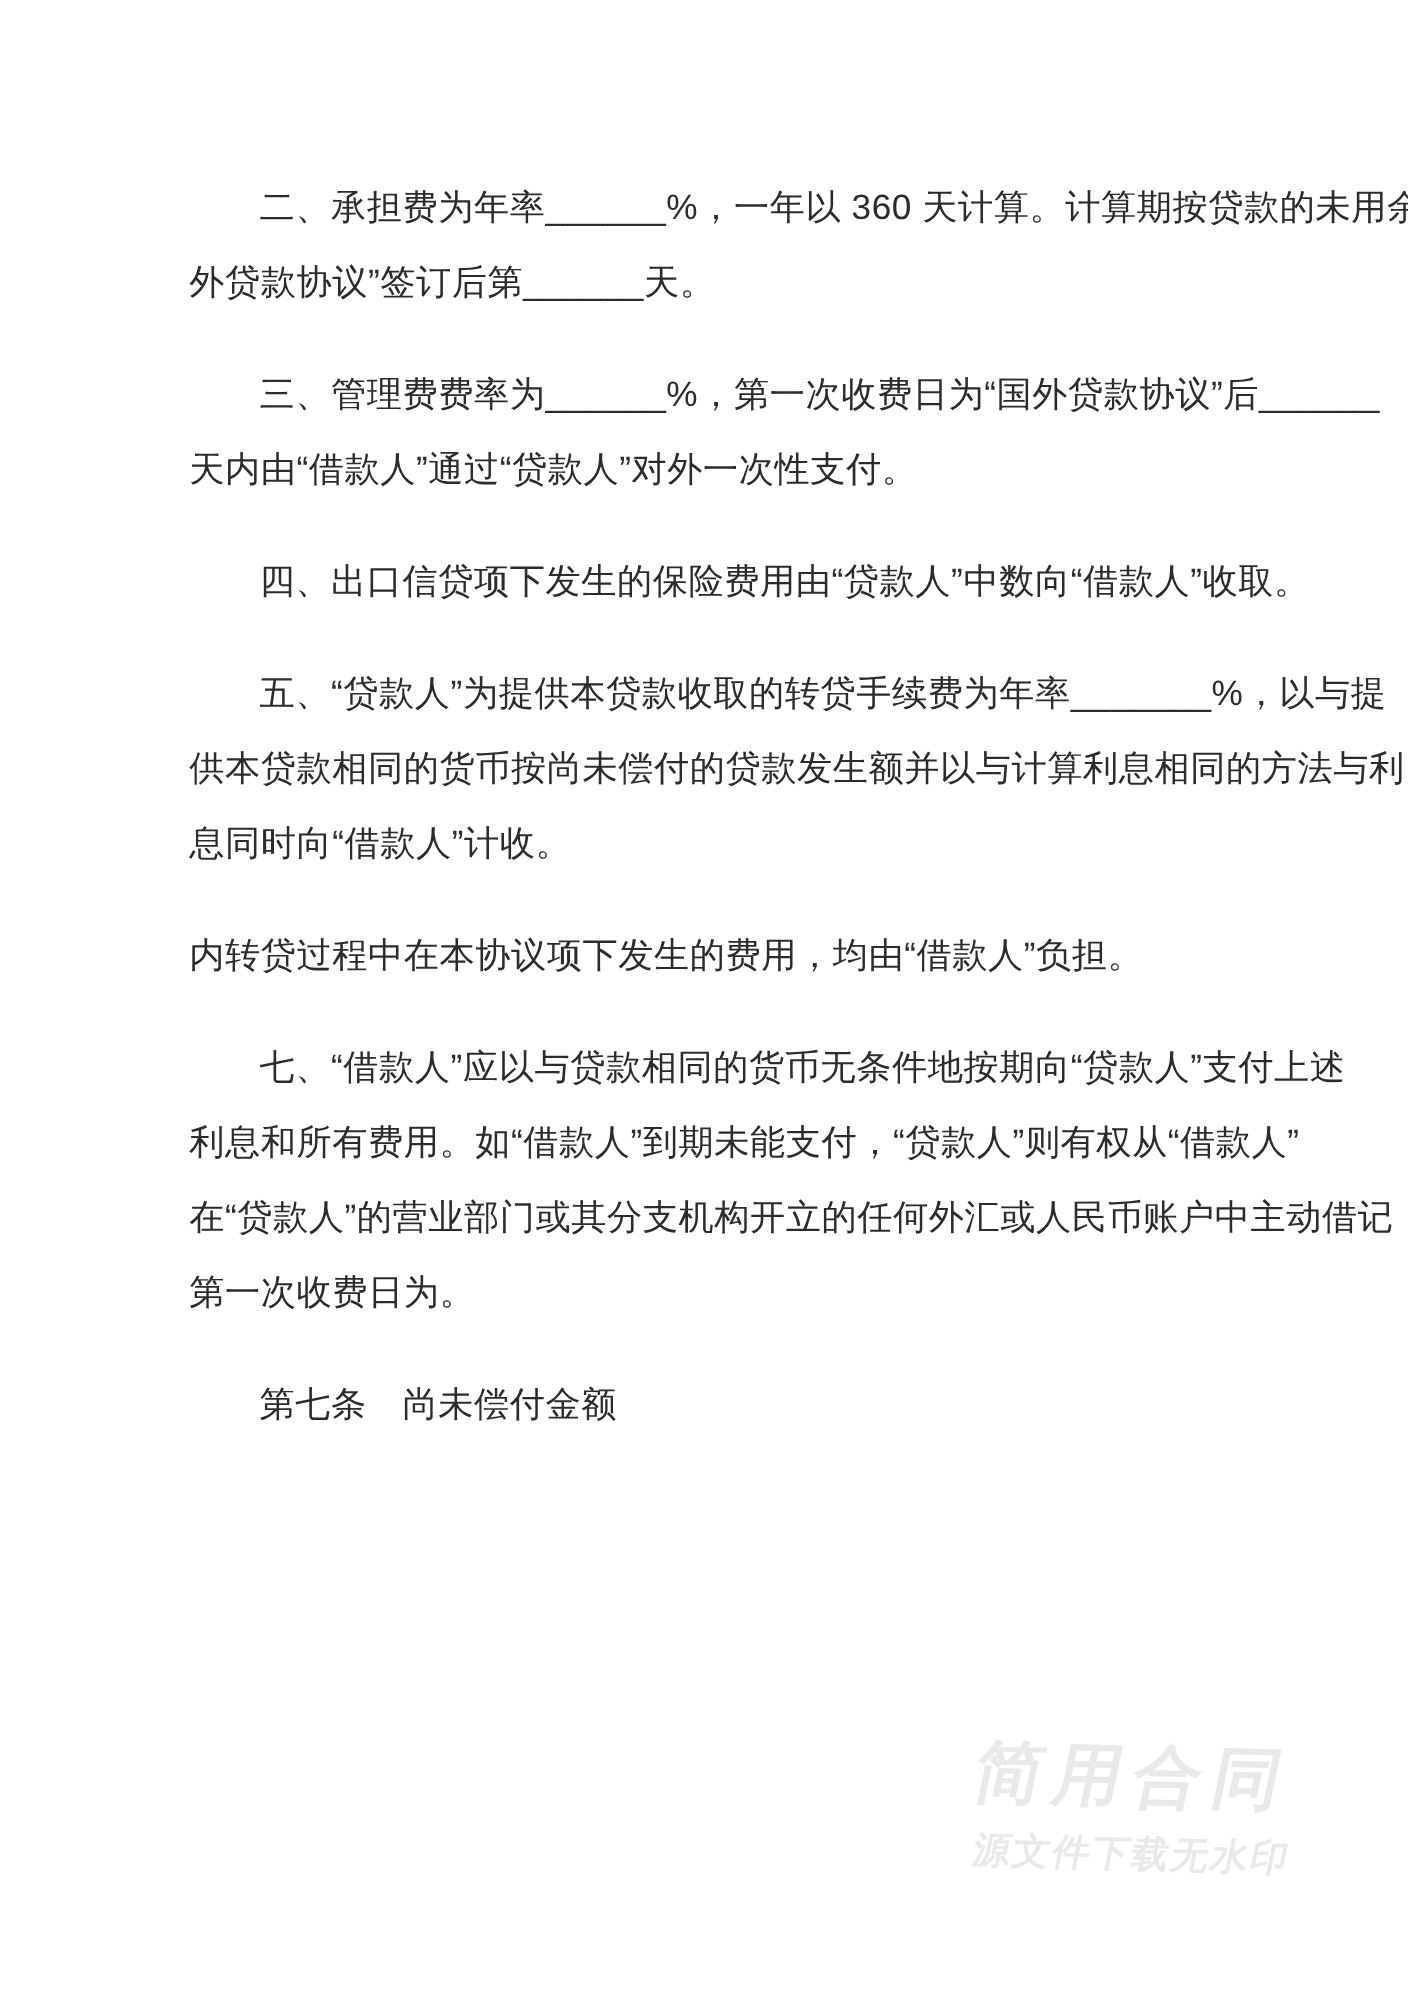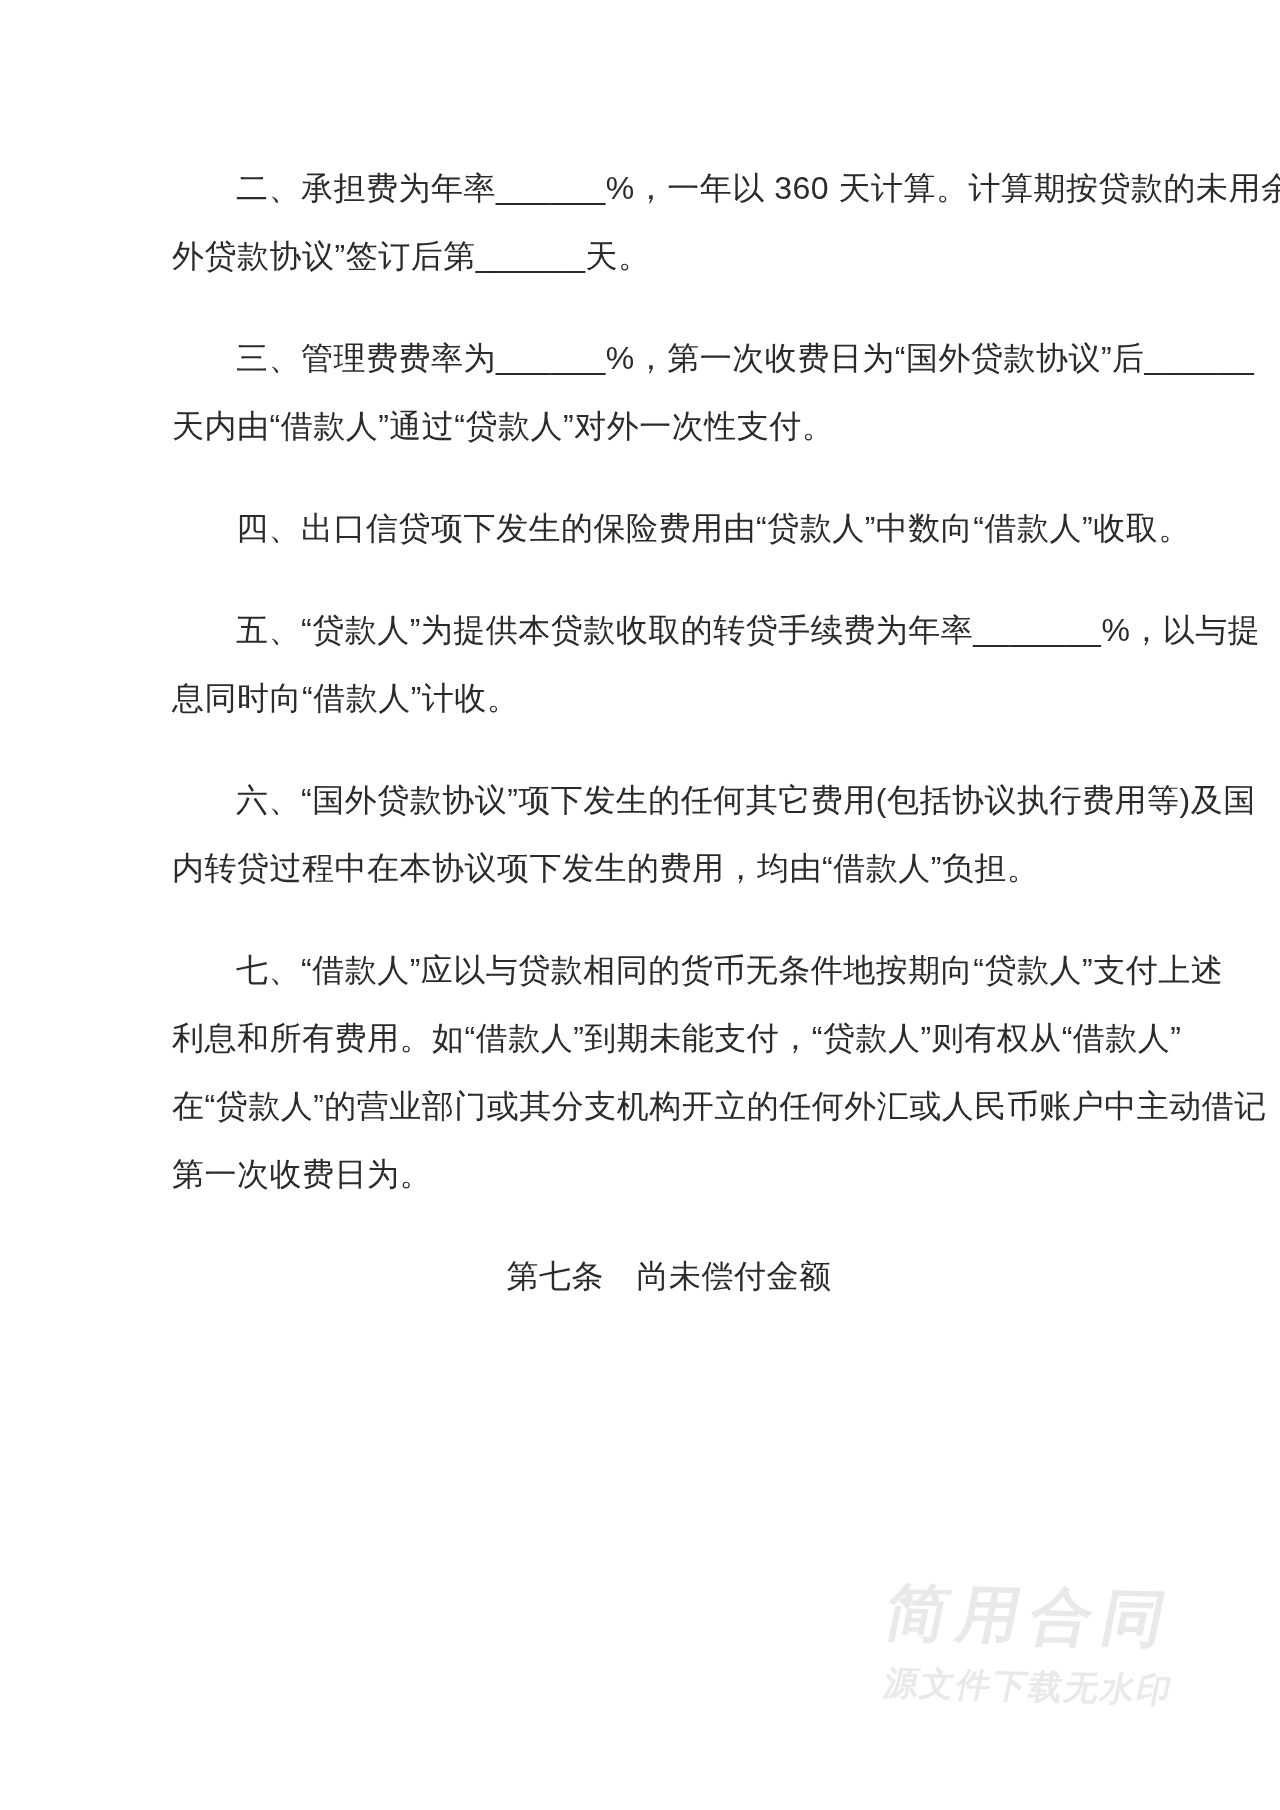--- a/index.html
+++ b/index.html
@@ -25,21 +25,21 @@
     font-weight: 400;
   }
   .para { margin: 0; padding: 0; }
   .para + .para { margin-top: 34px; }
   .line {
     display: block;
     line-height: 68px;
     white-space: pre;
     letter-spacing: 0.5px;
   }
-  .line.indent { padding-left: 64px; text-align: center; }
+  .line.indent { padding-left: 64px; }
   .watermark {
     position: absolute;
     top: 1585px;
     right: 106px;
     text-align: right;
     color: #e9e9e9;
     transform: rotate(1.5deg);
     pointer-events: none;
   }
   .wm-title {
@@ -75,25 +75,25 @@
       <span class="line indent">三、管理费费率为______%，第一次收费日为“国外贷款协议”后______</span>
       <span class="line">天内由“借款人”通过“贷款人”对外一次性支付。</span>
     </p>
 
     <p class="para">
       <span class="line indent">四、出口信贷项下发生的保险费用由“贷款人”中数向“借款人”收取。</span>
     </p>
 
     <p class="para">
       <span class="line indent">五、“贷款人”为提供本贷款收取的转贷手续费为年率_______%，以与提</span>
+      <span class="line">供本贷款相同的货币按尚未偿付的贷款发生额并以与计算利息相同的方法与利</span>
       <span class="line">息同时向“借款人”计收。</span>
     </p>
 
     <p class="para">
-      <span class="line indent">六、“国外贷款协议”项下发生的任何其它费用(包括协议执行费用等)及国</span>
       <span class="line">内转贷过程中在本协议项下发生的费用，均由“借款人”负担。</span>
     </p>
 
     <p class="para">
       <span class="line indent">七、“借款人”应以与贷款相同的货币无条件地按期向“贷款人”支付上述</span>
       <span class="line">利息和所有费用。如“借款人”到期未能支付，“贷款人”则有权从“借款人”</span>
       <span class="line">在“贷款人”的营业部门或其分支机构开立的任何外汇或人民币账户中主动借记</span>
       <span class="line">第一次收费日为。</span>
     </p>
 

